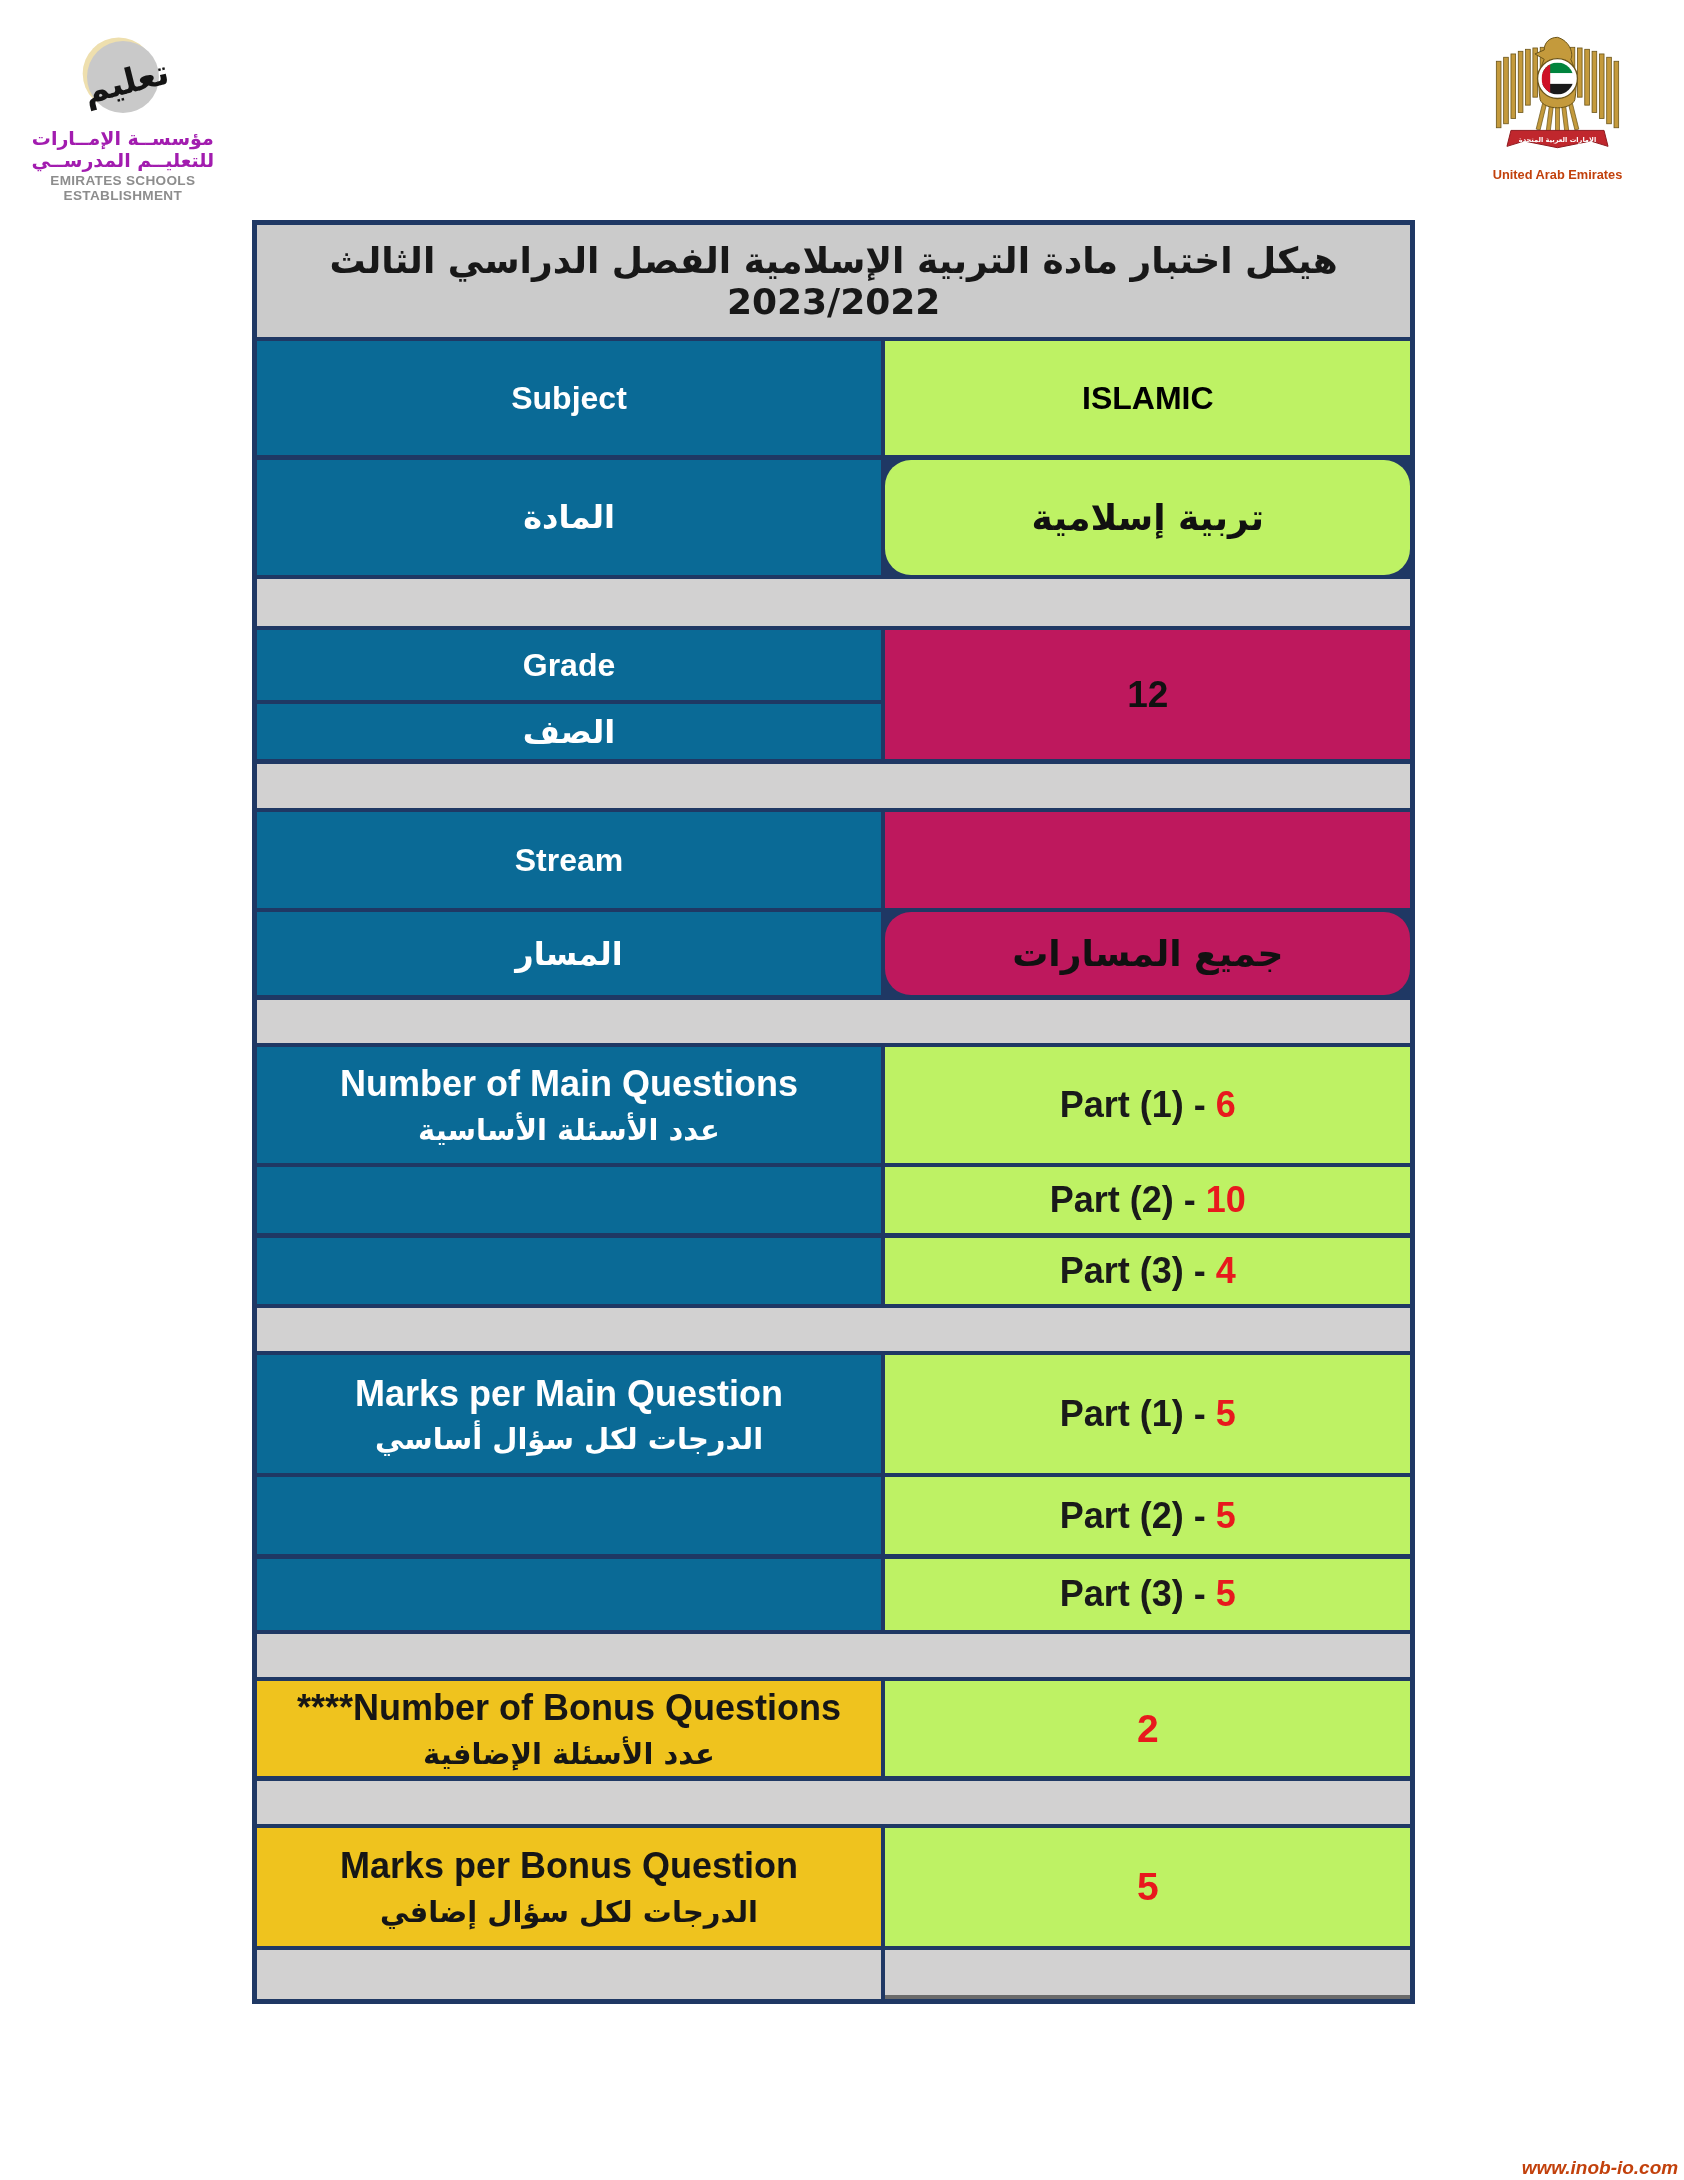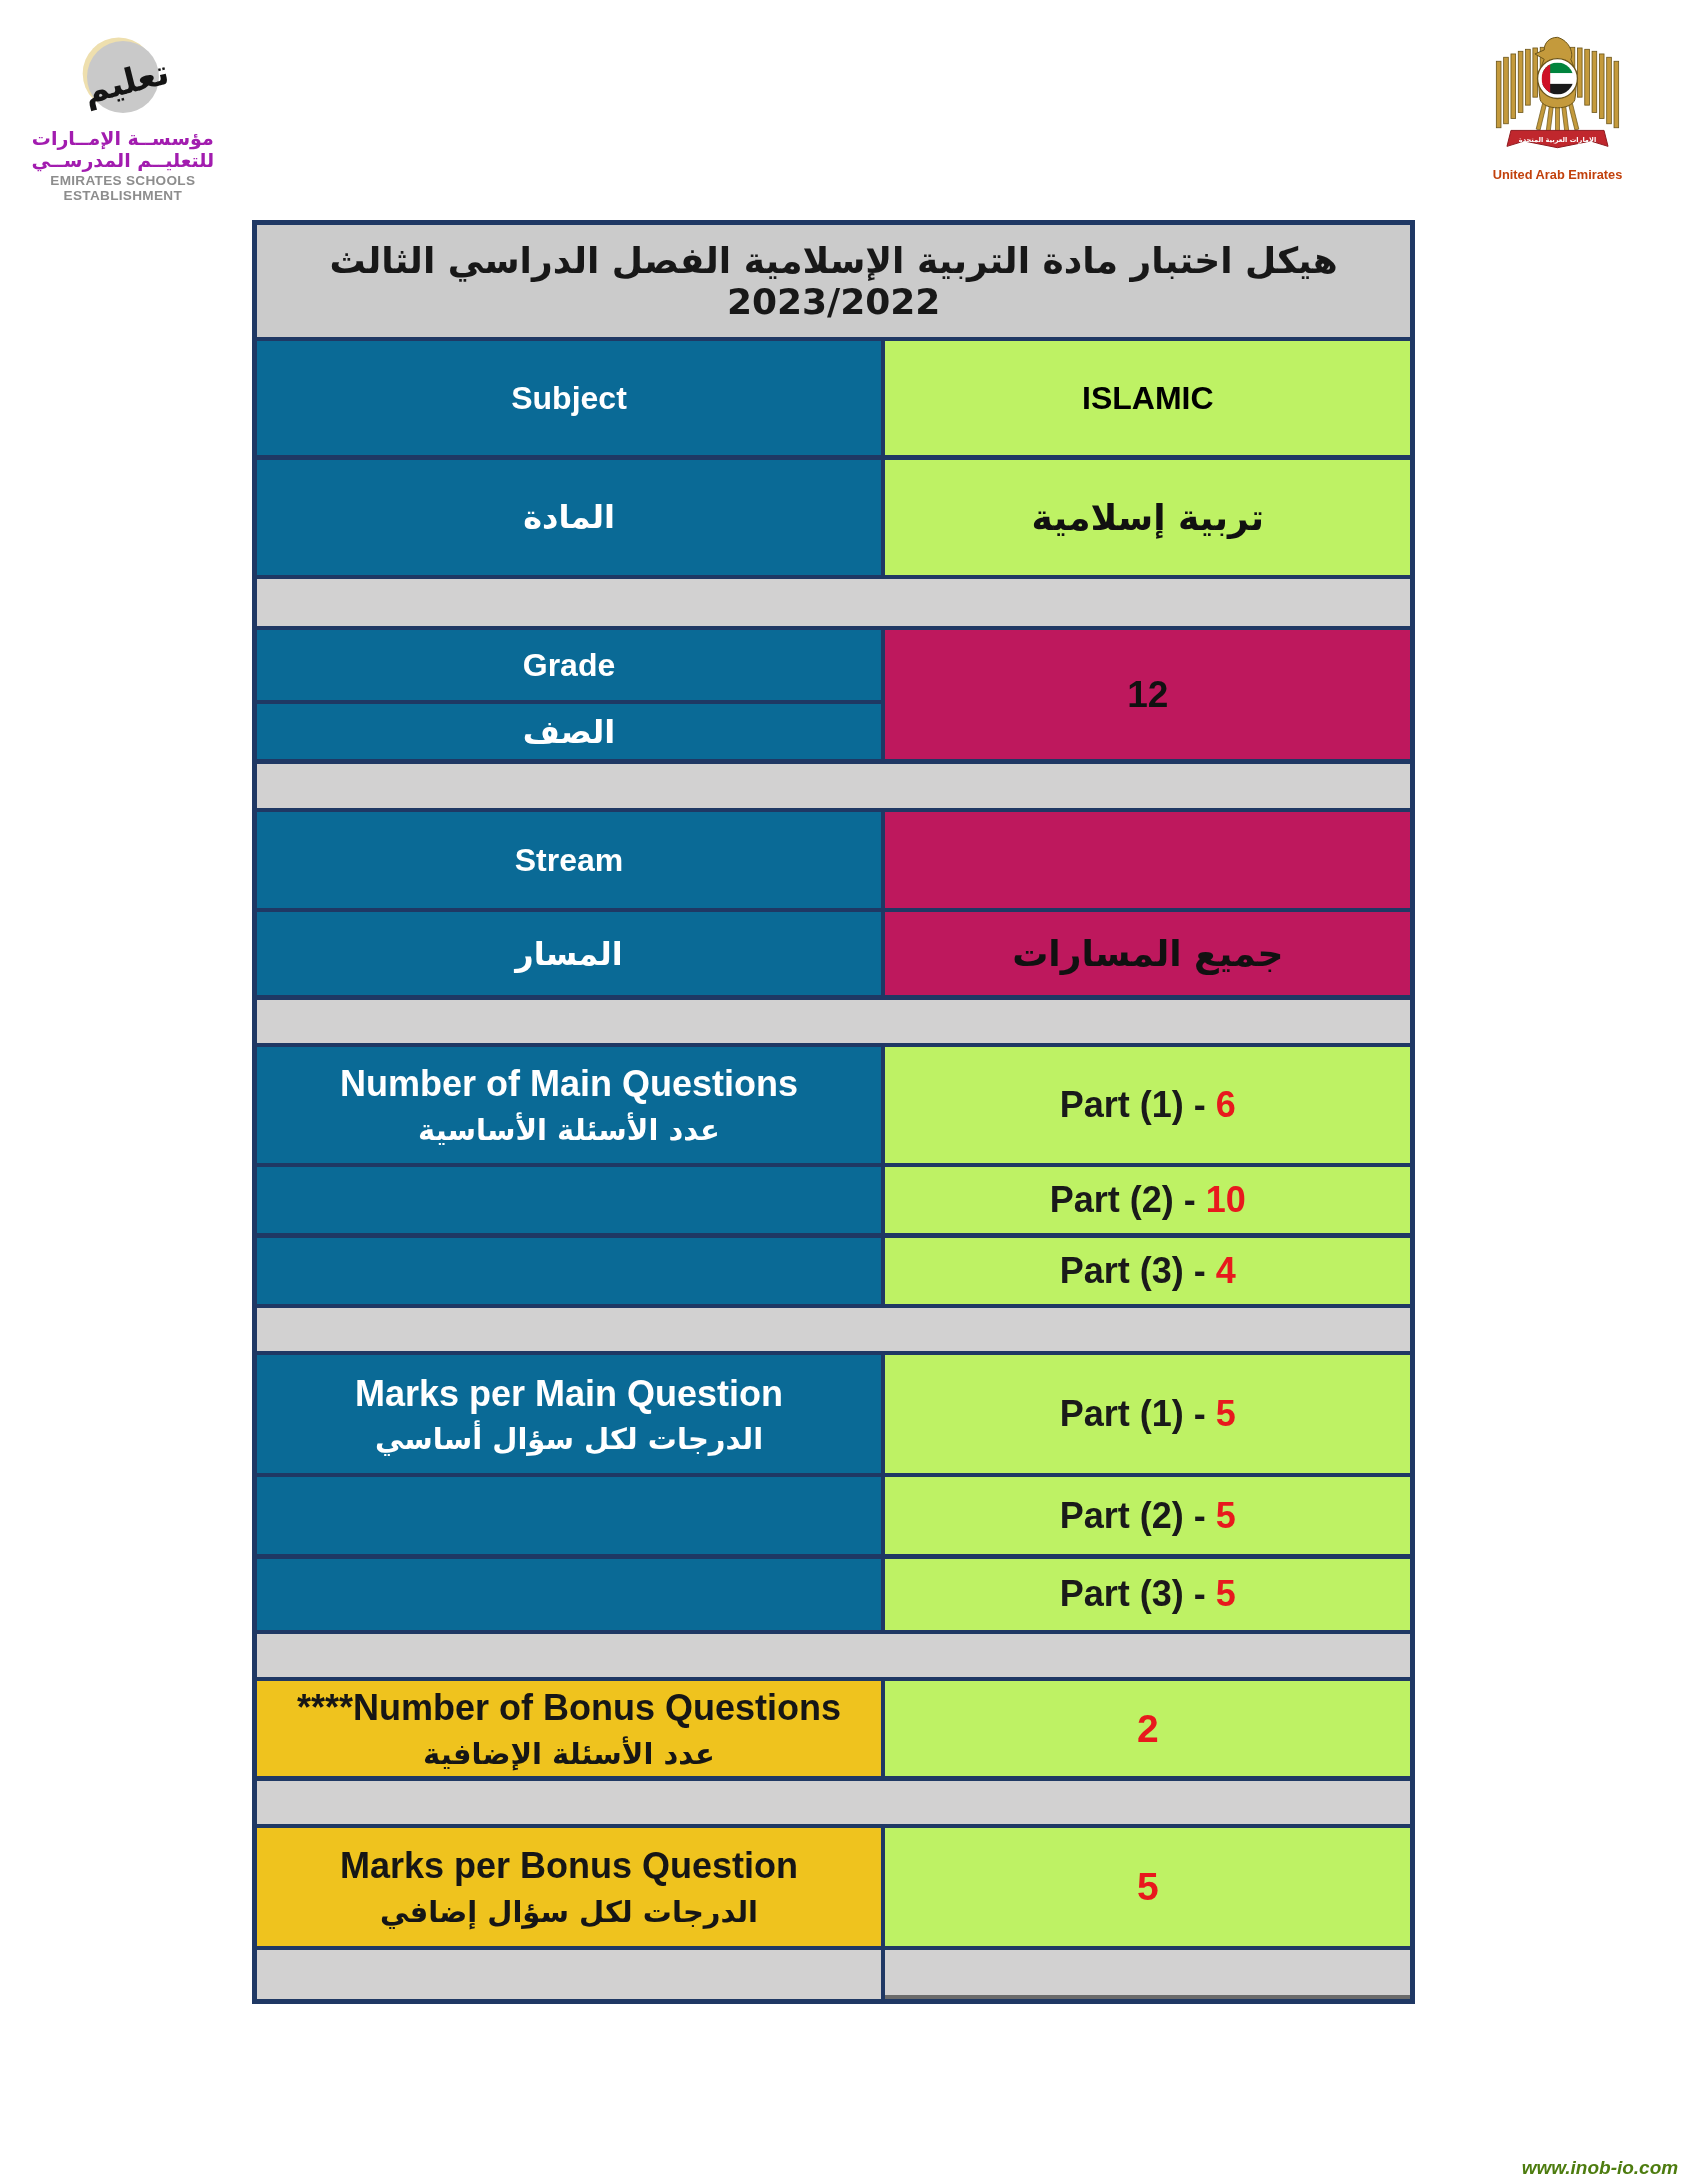--- a/index.html
+++ b/index.html
@@ -32,33 +32,33 @@
   .lightblue { background:#be185d; }
   .yellow    { background:#efc31e; color:#161616; }
   .sep       { background:#d2d1d1; }
   .headrow   { background:#cbcbcb; }
 
   .title    { font-family:"DejaVu Sans", sans-serif; direction:rtl; font-weight:700;
               font-size:36px; color:#181818; }
   .en-label { font-weight:700; font-size:32px; }
   .ar-label { font-family:"DejaVu Sans", sans-serif; direction:rtl; font-weight:700; font-size:32px; }
   .ar-value { font-family:"DejaVu Sans", sans-serif; direction:rtl; font-weight:700;
-              font-size:36px; color:#111111; }
+              font-size:36px; color:#111111;border-radius:26px; }
   .num      { font-weight:700; font-size:37px; color:#111111; }
   .part     { font-weight:700; font-size:36px; color:#1a1a1a; white-space:pre; }
   .red      { color:#e8191d; }
   .bigred   { font-weight:700; font-size:39px; color:#e8191d; }
   .twoline  { flex-direction:column; line-height:1.4; }
   .twoline .l1 { font-weight:700; font-size:36px; }
   .twoline .l2 { font-family:"DejaVu Sans", sans-serif; direction:rtl; font-weight:700; font-size:29px; }
   .bottom-right-cell { border-bottom:4.3px solid #6a6a6a; }
 
   
   .watermark { position:absolute; right:6.8px; bottom:1.7px; font-style:italic; font-weight:700;
-               font-size:19px; color:#4d7c0f; }
+               font-size:19px; color:#c2410c; }
 </style>
 </head>
 <body>
 
 <div class="ese-logo">
   <div class="ese-circle">
     <span class="ese-callig">تعليم</span>
   </div>
   <div class="ese-ar">مؤسســة الإمــارات للتعليــم المدرســي</div>
   <div class="ese-en">EMIRATES SCHOOLS ESTABLISHMENT</div>

